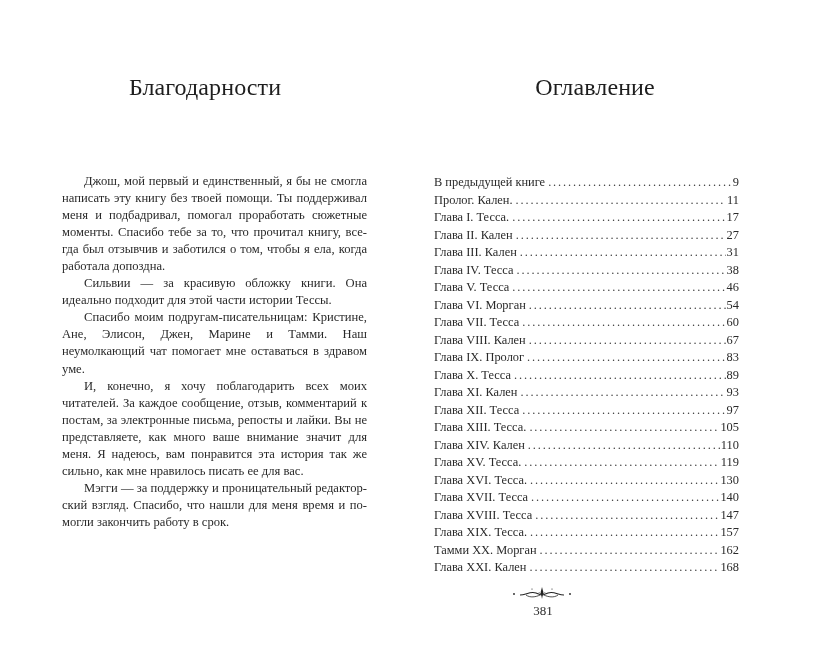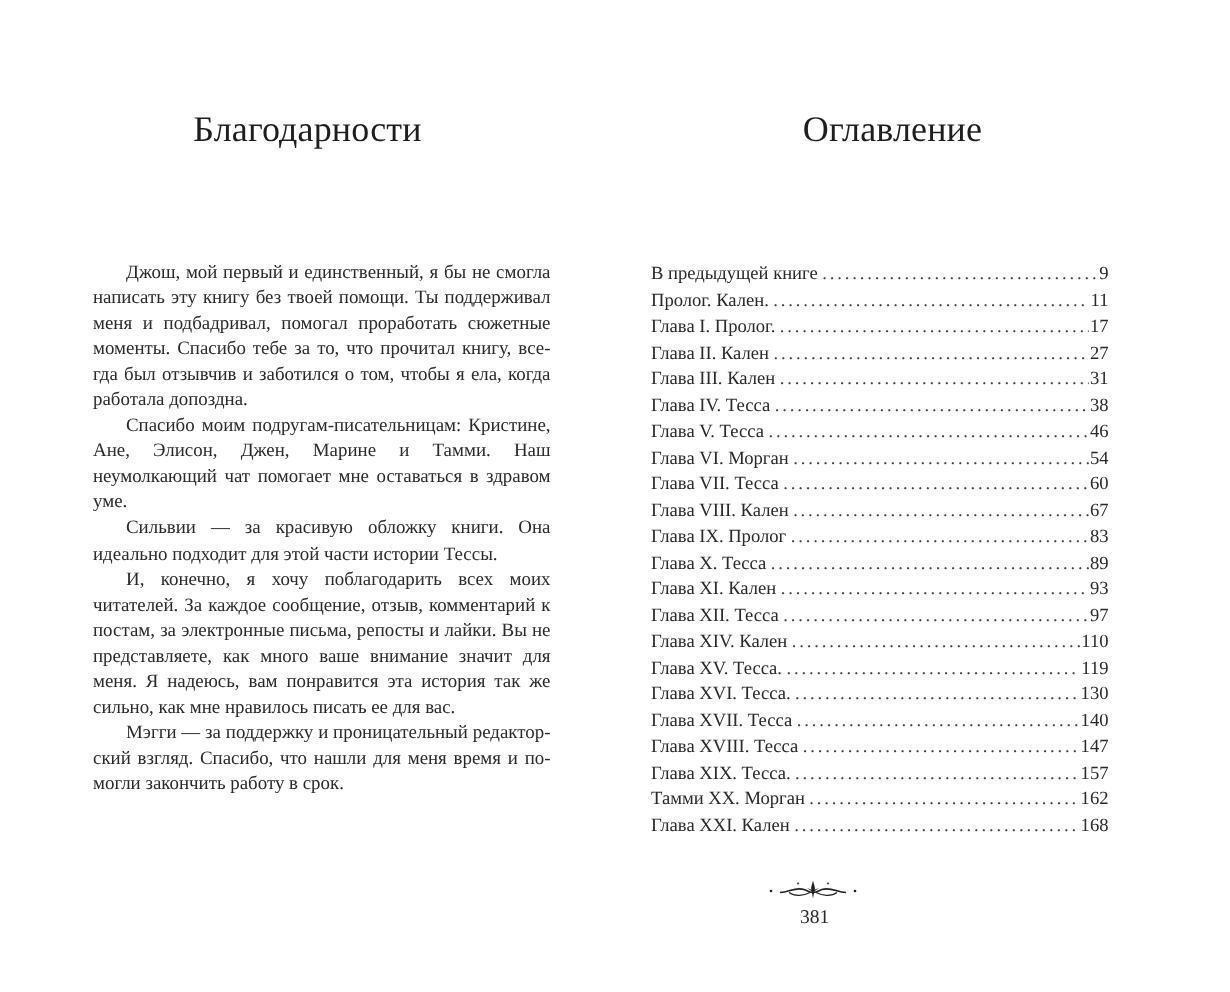--- a/index.html
+++ b/index.html
@@ -43,42 +43,42 @@
   }
   .folio { position: absolute; left: 123px; top: 603px; width: 60px; text-align: center; font-size: 13px; }
 </style>
 </head>
 <body>
 
 <div class="page page-left">
   <h1 class="heading">Благодарности</h1>
   <div class="ack-body">
     <p>Джош, мой первый и единственный, я бы не смогла написать эту книгу без твоей помощи. Ты поддерживал меня и подбадривал, помогал проработать сюжетные моменты. Спасибо тебе за то, что прочитал книгу, все­гда был отзывчив и заботился о том, чтобы я ела, когда работала допоздна.</p>
+    <p>Сильвии — за красивую обложку книги. Она идеально подходит для этой части истории Тессы.</p>
     <p>Спасибо моим подругам-писательницам: Кристине, Ане, Элисон, Джен, Марине и Тамми. Наш неумолкающий чат помогает мне оставаться в здравом уме.</p>
-    <p>Сильвии — за красивую обложку книги. Она идеально подходит для этой части истории Тессы.</p>
     <p>И, конечно, я хочу поблагодарить всех моих читателей. За каждое сообщение, отзыв, комментарий к постам, за электронные письма, репосты и лайки. Вы не представ­ляете, как много ваше внимание значит для меня. Я наде­юсь, вам понравится эта история так же сильно, как мне нравилось писать ее для вас.</p>
     <p>Мэгги — за поддержку и проницательный редактор­ский взгляд. Спасибо, что нашли для меня время и по­могли закончить работу в срок.</p>
   </div>
 </div>
 
 <div class="page page-right">
   <h1 class="heading">Оглавление</h1>
   <ul class="toc">
     <li>
         <span class="t">В предыдущей книге</span>
         <span class="d"></span>
         <span class="n">9</span>
       </li>
     <li>
         <span class="t">Пролог. Кален.</span>
         <span class="d"></span>
         <span class="n">11</span>
       </li>
     <li>
-        <span class="t">Глава I. Пролог.</span>
+        <span class="t">Глава I. Тесса.</span>
         <span class="d"></span>
         <span class="n">17</span>
       </li>
     <li>
         <span class="t">Глава II. Кален</span>
         <span class="d"></span>
         <span class="n">27</span>
       </li>
     <li>
         <span class="t">Глава III. Кален</span>
@@ -124,20 +124,25 @@
         <span class="t">Глава XI. Кален</span>
         <span class="d"></span>
         <span class="n">93</span>
       </li>
     <li>
         <span class="t">Глава XII. Тесса</span>
         <span class="d"></span>
         <span class="n">97</span>
       </li>
     <li>
+        <span class="t">Глава XIII. Тесса.</span>
+        <span class="d"></span>
+        <span class="n">105</span>
+      </li>
+    <li>
         <span class="t">Глава XIV. Кален</span>
         <span class="d"></span>
         <span class="n">110</span>
       </li>
     <li>
         <span class="t">Глава XV. Тесса.</span>
         <span class="d"></span>
         <span class="n">119</span>
       </li>
     <li>

